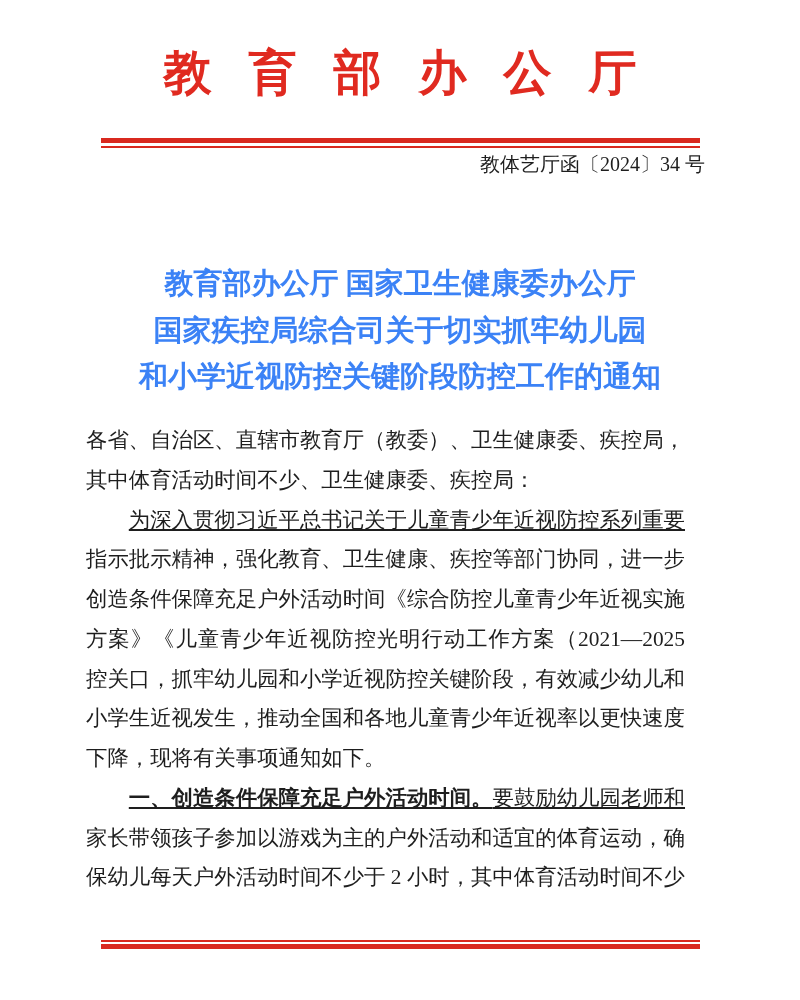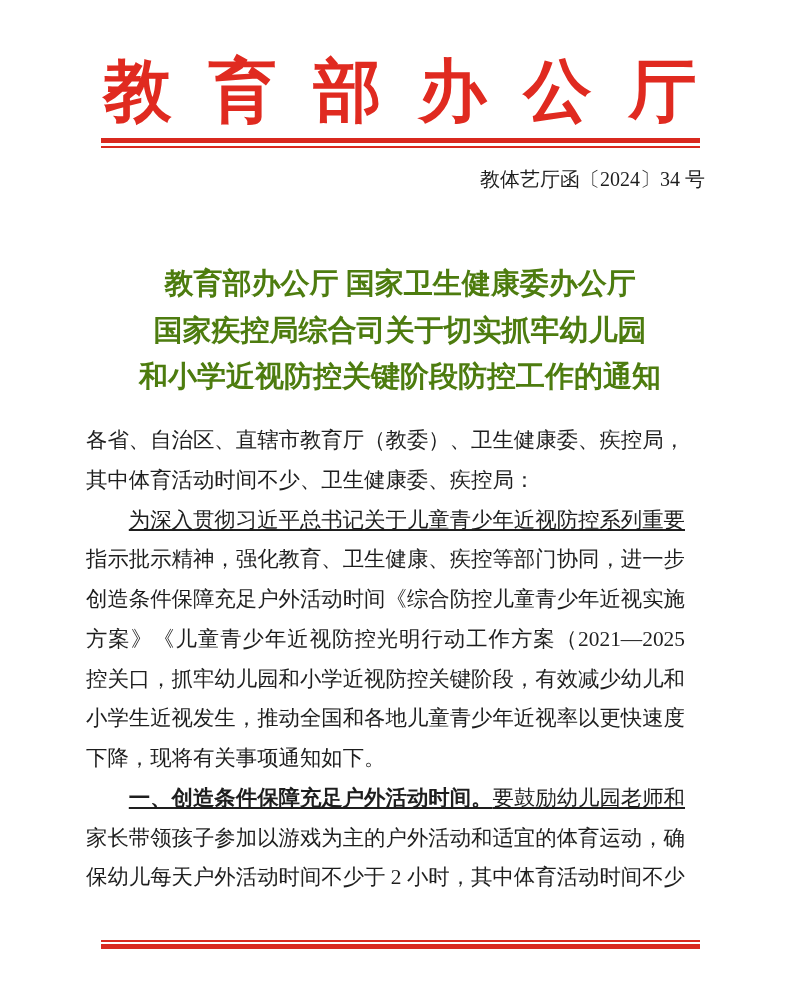--- a/index.html
+++ b/index.html
@@ -16,62 +16,62 @@
     position: relative;
     width: 800px;
     height: 1000px;
     background: #ffffff;
     overflow: hidden;
     font-family: "Liberation Serif", "DejaVu Serif", serif;
     color: var(--text-black);
   }
   .masthead {
     position: absolute;
-    top: 58px;
+    top: 40px;
     left: 0;
     width: 100%;
     box-sizing: border-box;
     padding-left: 37px;      
     text-align: center;
-    font-size: 68px;
+    font-size: 48px;
     line-height: 66px;
     font-weight: bold;
     letter-spacing: 37px;
     color: var(--masthead-red);
     white-space: nowrap;
   }
   .rule {
     position: absolute;
     left: 101px;
     width: 599px;
     background: var(--rule-red);
   }
   .rule-top-thick   { top: 138px; height: 5px; }
   .rule-top-thin    { top: 146px; height: 2px; }
   .rule-bottom-thin  { top: 940px; height: 2px; }
   .rule-bottom-thick { top: 944px; height: 5px; }
   .doc-number {
     position: absolute;
-    top: 166px;
+    top: 151px;
     right: 95px;
     font-size: 20px;
     line-height: 26px;
     text-align: right;
     white-space: nowrap;
   }
   .title-block {
     position: absolute;
     top: 260px;
     left: 0;
     width: 100%;
     text-align: center;
     font-size: 29px;
     line-height: 46.5px;
     font-weight: bold;
-    color: #4d7c0f;
+    color: #3b82f6;
   }
   .body-block {
     position: absolute;
     top: 421px;
     left: 86px;
     width: 599px;
     font-size: 21.4px;
     line-height: 39.75px;
   }
   .bl {

